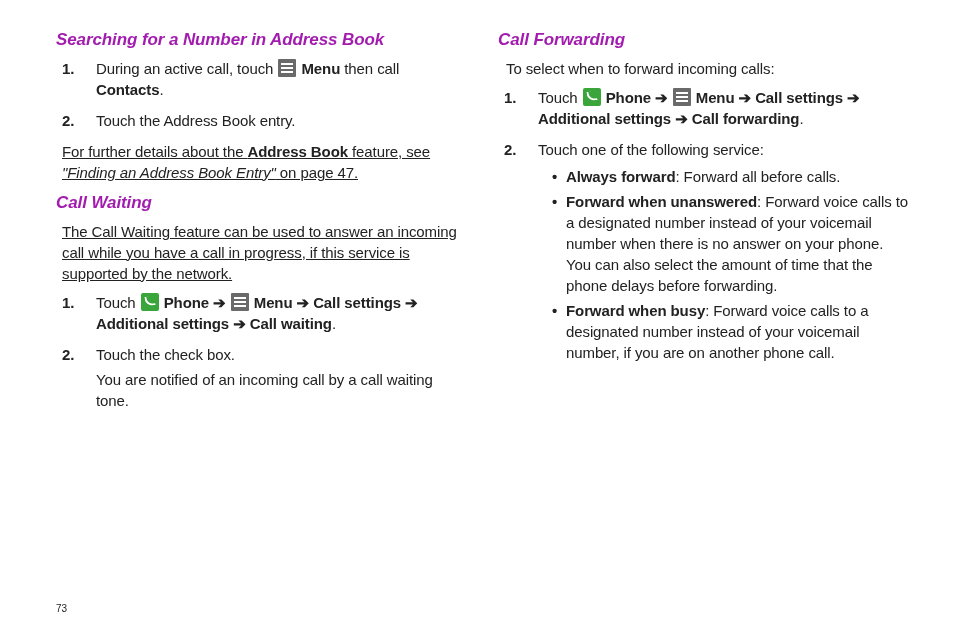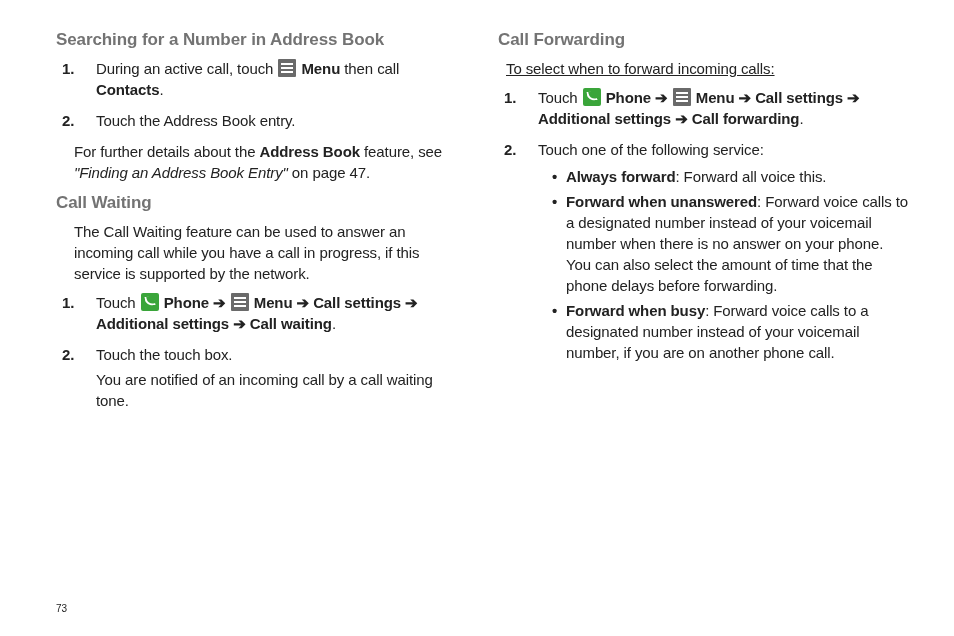--- a/index.html
+++ b/index.html
@@ -18,32 +18,33 @@
     gap: 30px;
   }
   .col {
     flex: 1;
     min-width: 0;
     font-size: 15px;
     line-height: 1.4;
     letter-spacing: -0.1px;
   }
   h2.section {
-    color: #737373;
+    color: #a21caf;
+    font-style: italic;
     font-weight: 800;
     font-size: 17px;
     margin: 0 0 6px 0;
     font-family: Arial, Helvetica, sans-serif;
   }
   .body-text {
-    margin: 0 0 8px 18px;
+    margin: 0 0 8px 6px;
+    text-decoration: underline;
   }
   .body-text-indent {
     margin: 0 0 8px 8px;
-    text-decoration: underline;
   }
   ol {
     list-style: none;
     padding: 0;
     margin: 0 0 0 6px;
   }
   ol > li {
     position: relative;
     padding-left: 34px;
     margin-bottom: 10px;
@@ -169,21 +170,21 @@
         <b>Menu</b>
         <span class="arrow"> ➔ </span>
         <b>Call settings</b>
         <span class="arrow"> ➔ </span>
         <b>Additional settings</b>
         <span class="arrow"> ➔ </span>
         <b>Call waiting</b><span>.</span>
       </li>
       <li>
         <span class="num">2.</span>
-        <span>Touch the touch box.</span>
+        <span>Touch the check box.</span>
         <p class="sub-para">You are notified of an incoming call by a call waiting tone.</p>
       </li>
     </ol>
 
   </div>
 
   <div class="col">
 
     <h2 class="section">Call Forwarding</h2>
 
@@ -203,21 +204,21 @@
         <span class="arrow"> ➔ </span>
         <b>Additional settings</b>
         <span class="arrow"> ➔ </span>
         <b>Call forwarding</b><span>.</span>
       </li>
       <li>
         <span class="num">2.</span>
         <span>Touch one of the following service:</span>
         <ul class="bullets">
           <li>
-            <b>Always forward</b><span>: Forward all voice this.</span>
+            <b>Always forward</b><span>: Forward all before calls.</span>
           </li>
           <li>
             <b>Forward when unanswered</b><span>: Forward voice calls to a designated number instead of your voicemail number when there is no answer on your phone. You can also select the amount of time that the phone delays before forwarding.</span>
           </li>
           <li>
             <b>Forward when busy</b><span>: Forward voice calls to a designated number instead of your voicemail number, if you are on another phone call.</span>
           </li>
         </ul>
       </li>
     </ol>

